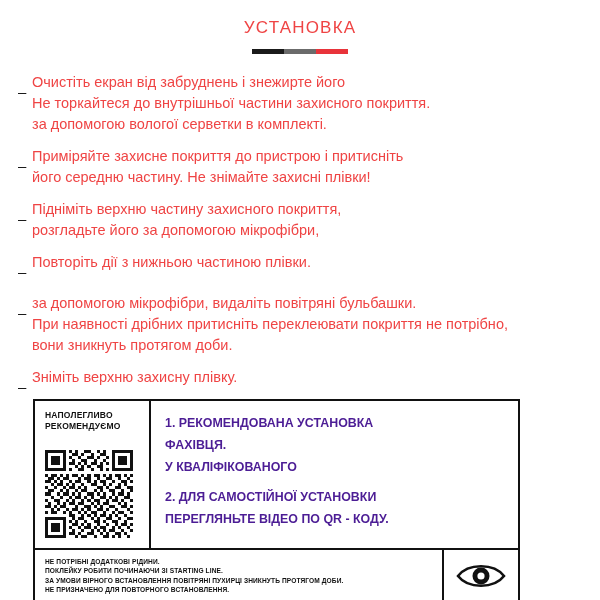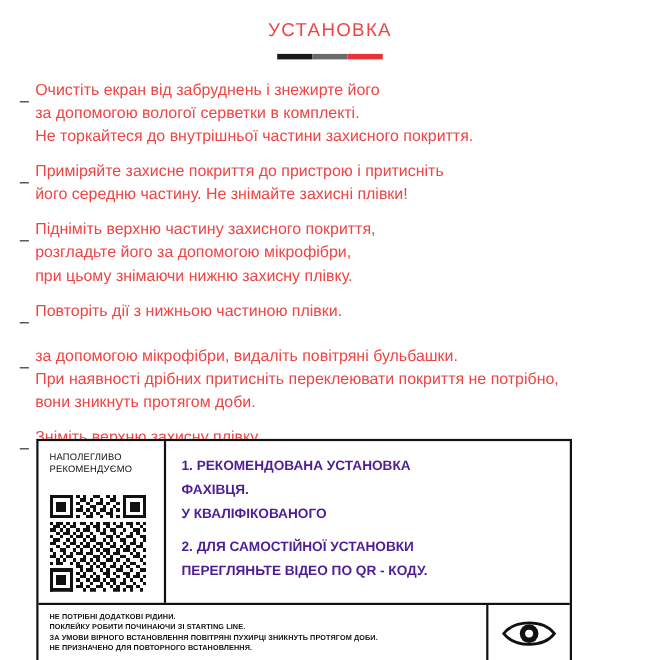--- a/index.html
+++ b/index.html
@@ -84,21 +84,21 @@
   }
   .card-left {
     width: 116px;
     flex: 0 0 116px;
     border-right: 2px solid #111111;
     padding: 9px 8px 10px 10px;
     box-sizing: border-box;
   }
   .card-left-head {
     font-size: 8.5px;
-    font-weight: normal;
+    font-weight: bold;
     line-height: 11px;
     letter-spacing: 0.2px;
     color: #111111;
     margin-bottom: 18px;
   }
   .qr {
     width: 88px;
     height: 88px;
     display: block;
     image-rendering: pixelated;
@@ -158,39 +158,38 @@
       <span class="seg" style="background: rgb(232, 51, 58);"></span>
     </div>
   </div>
 
   <div class="steps">
 
     <div class="step">
       <div class="dash">–</div>
       <div class="step-lines">
         <div class="step-line">Очистіть екран від забруднень і знежирте його</div>
+        <div class="step-line">Не торкайтеся до внутрішньої частини захисного покриття.</div>
         <div class="step-line">за допомогою вологої серветки в комплекті.</div>
-        <div class="step-line">Не торкайтеся до внутрішньої частини захисного покриття.</div>
       </div>
     </div>
 
     <div class="step">
       <div class="dash">–</div>
       <div class="step-lines">
         <div class="step-line">Приміряйте захисне покриття до пристрою і притисніть</div>
         <div class="step-line">його середню частину. Не знімайте захисні плівки!</div>
       </div>
     </div>
 
     <div class="step">
       <div class="dash">–</div>
       <div class="step-lines">
         <div class="step-line">Підніміть верхню частину захисного покриття,</div>
         <div class="step-line">розгладьте його за допомогою мікрофібри,</div>
-        <div class="step-line">при цьому знімаючи нижню захисну плівку.</div>
       </div>
     </div>
 
     <div class="step">
       <div class="dash">–</div>
       <div class="step-lines">
         <div class="step-line">Повторіть дії з нижньою частиною плівки.</div>
       </div>
     </div>
 

